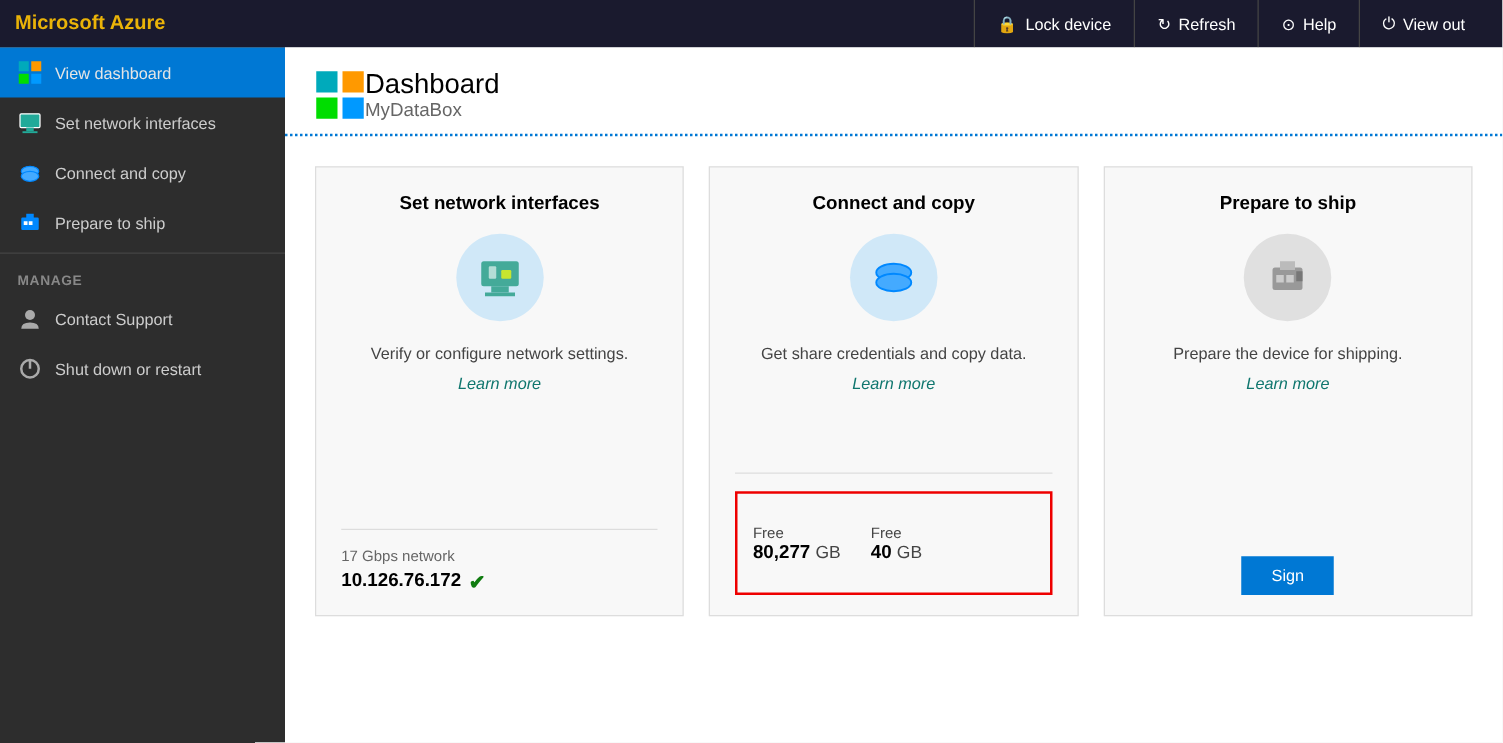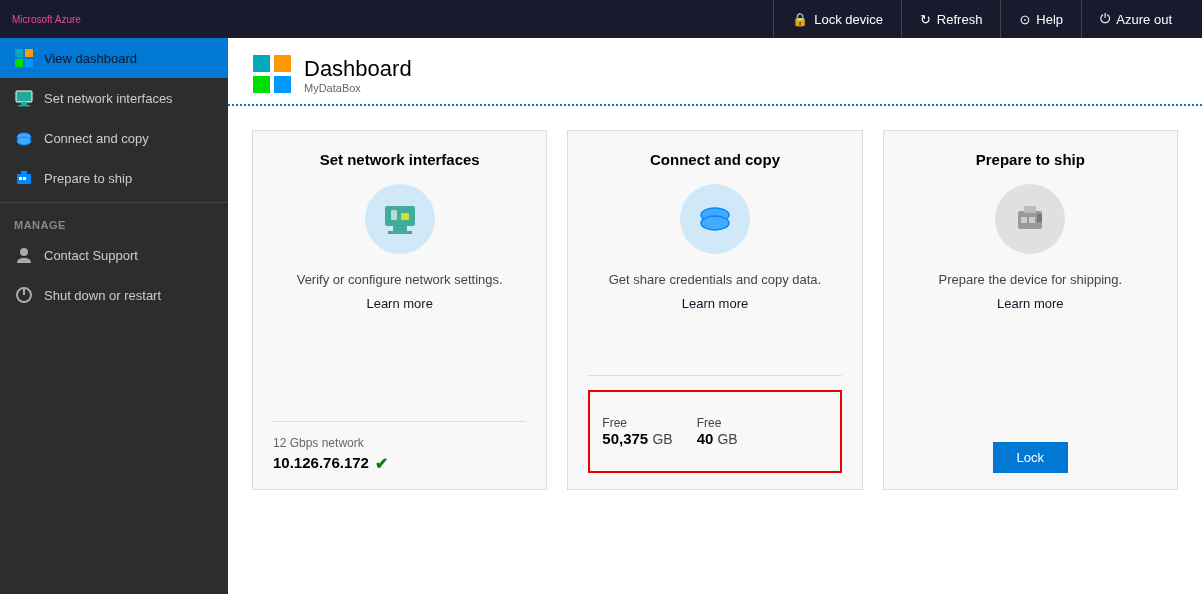--- a/index.html
+++ b/index.html
@@ -8,23 +8,23 @@
     
     .topbar {
       background: #1a1a2e;
       height: 38px;
       display: flex;
       align-items: center;
       justify-content: space-between;
       padding: 0 12px;
     }
     .topbar-brand {
-      color: #ec4899;
-      font-size: 10px;
-      font-weight: 400;
+      color: #eab308;
+      font-size: 16px;
+      font-weight: 700;
     }
     .topbar-actions {
       display: flex;
       align-items: center;
       height: 100%;
     }
     .topbar-btn {
       color: #fff;
       background: transparent;
       border: none;
@@ -55,21 +55,21 @@
     }
     .sidebar-item {
       display: flex;
       align-items: center;
       gap: 10px;
       padding: 10px 14px;
       cursor: pointer;
       color: #ccc;
       font-size: 13px;
     }
-    .sidebar-item.active { background: #0078d4; color: #0f172a; }
+    .sidebar-item.active { background: #0078d4; color: #e5e5e5; }
     .sidebar-item .item-icon {
       width: 20px;
       height: 20px;
       flex-shrink: 0;
       display: flex;
       align-items: center;
       justify-content: center;
     }
     .sidebar-section-label {
       padding: 12px 12px 4px 14px;
@@ -87,35 +87,35 @@
     
     .main {
       flex: 1;
       background: #fff;
       overflow-y: auto;
     }
     .page-header {
       padding: 16px 24px 10px 24px;
       border-bottom: 2px dotted #0078d4;
       display: flex;
-      align-items: flex-end;
-      gap: 12px;
+      align-items: center;
+      gap: 0;
       background: #fff;
     }
     .page-header-icon {
       width: 40px;
       height: 40px;
     }
     .page-header-title {
       font-size: 22px;
       font-weight: 300;
       color: #000;
     }
     .page-header-sub {
-      font-size: 11px;
+      font-size: 15px;
       color: #666;
     }
 
     
     .cards-container {
       display: flex;
       gap: 20px;
       padding: 24px 24px;
     }
     .card {
@@ -149,25 +149,26 @@
     .card-icon-circle.gray {
       background: #e0e0e0;
     }
     .card-description {
       color: #444;
       font-size: 13px;
       line-height: 1.5;
       margin-bottom: 6px;
     }
     .card-learn-more {
-      color: #0f172a;
+      color: #0f766e;
       font-size: 13px;
       cursor: pointer;
       text-decoration: none;
       margin-bottom: auto;
+      font-style: italic;
     }
     .card-footer {
       width: 100%;
       margin-top: 20px;
       padding-top: 14px;
       border-top: 1px solid #ddd;
     }
     .card-footer-label {
       font-size: 12px;
       color: #666;
@@ -236,21 +237,21 @@
     <button class="topbar-btn">
       <span>↻</span>
       <span>Refresh</span>
     </button>
     <button class="topbar-btn">
       <span>⊙</span>
       <span>Help</span>
     </button>
     <button class="topbar-btn">
       <span>⏻</span>
-      <span>Azure out</span>
+      <span>View out</span>
     </button>
   </div>
 </div>
 
 <div class="layout">
 
   <div class="sidebar">
     <div class="sidebar-item active">
       <span class="item-icon">
         <svg width="20" height="20" viewBox="0 0 20 20">
@@ -340,21 +341,21 @@
             <rect x="4" y="6" width="30" height="20" rx="2" fill="#4a9"></rect>
             <rect x="12" y="26" width="14" height="5" fill="#4a9"></rect>
             <rect x="7" y="31" width="24" height="3" fill="#4a9"></rect>
             <rect x="10" y="10" width="6" height="10" rx="1" fill="#fff" opacity="0.6"></rect>
             <rect x="20" y="13" width="8" height="7" rx="1" fill="#ff0" opacity="0.7"></rect>
           </svg>
         </div>
         <div class="card-description">Verify or configure network settings.</div>
         <a class="card-learn-more">Learn more</a>
         <div class="card-footer">
-          <div class="card-footer-label">12 Gbps network</div>
+          <div class="card-footer-label">17 Gbps network</div>
           <div class="card-footer-value">
             <span>10.126.76.172</span>
             <span class="checkmark-green">✔</span>
           </div>
         </div>
       </div>
 
       <div class="card">
         <div class="card-title">Connect and copy</div>
         <div class="card-icon-circle">
@@ -363,21 +364,21 @@
             <ellipse cx="20" cy="24" rx="14" ry="7" fill="#4af" stroke="#08f" stroke-width="1.5"></ellipse>
           </svg>
         </div>
         <div class="card-description">Get share credentials and copy data.</div>
         <a class="card-learn-more">Learn more</a>
         <div class="card-footer">
           <div class="card-footer-highlighted">
             <div class="card-footer-col">
               <span class="col-label">Free</span>
               <span class="col-value">
-                <span>50,375</span> <span class="unit">GB</span>
+                <span>80,277</span> <span class="unit">GB</span>
               </span>
             </div>
             <div class="card-footer-col">
               <span class="col-label">Free</span>
               <span class="col-value">
                 <span>40</span> <span class="unit">GB</span>
               </span>
             </div>
           </div>
         </div>
@@ -389,18 +390,18 @@
           <svg width="40" height="40" viewBox="0 0 40 40">
             <rect x="8" y="12" width="24" height="18" rx="2" fill="#999"></rect>
             <rect x="14" y="7" width="12" height="7" fill="#bbb"></rect>
             <rect x="11" y="18" width="6" height="6" fill="#fff" opacity="0.5"></rect>
             <rect x="19" y="18" width="6" height="6" fill="#fff" opacity="0.5"></rect>
             <rect x="27" y="15" width="5" height="8" fill="#777"></rect>
           </svg>
         </div>
         <div class="card-description">Prepare the device for shipping.</div>
         <a class="card-learn-more">Learn more</a>
-        <button class="btn-start">Lock</button>
+        <button class="btn-start">Sign</button>
       </div>
 
     </div>
   </div>
 </div>
 
 </body></html>

